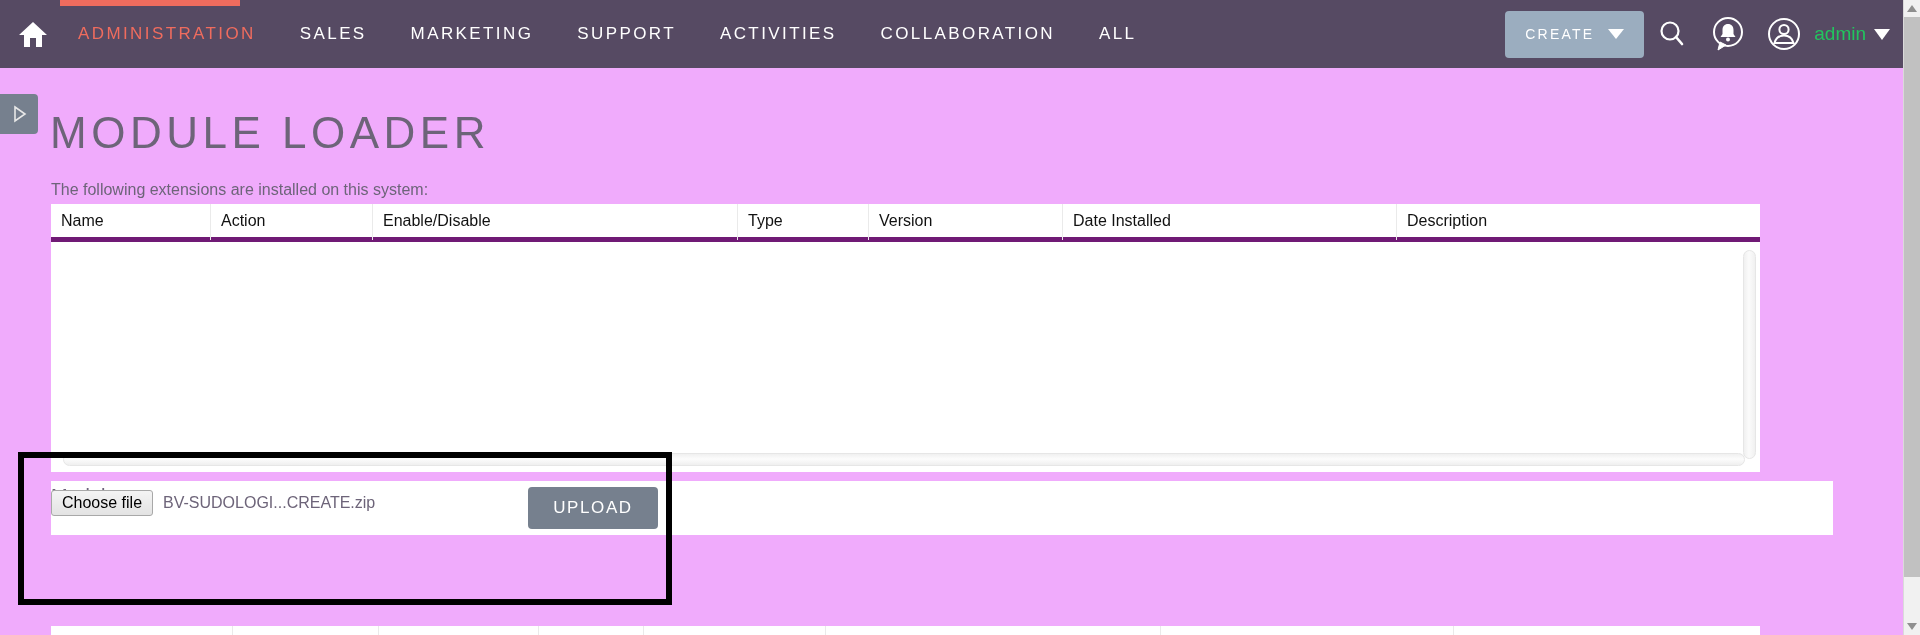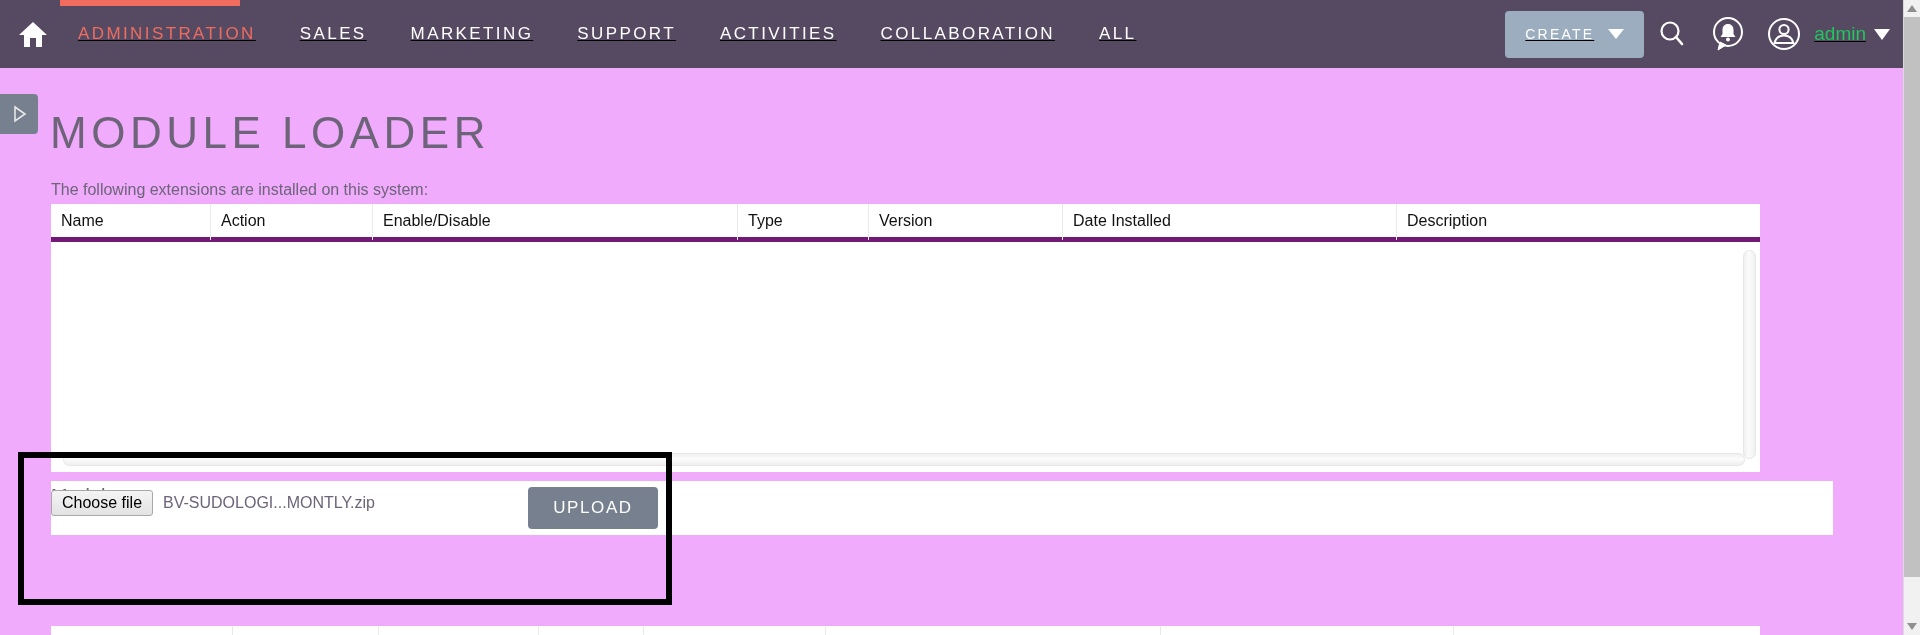--- a/index.html
+++ b/index.html
@@ -9,21 +9,21 @@
     overflow: hidden;
     background: #f4f4f4;
     font-family: "Liberation Sans", sans-serif;
   }
 
   
   #topnav {
     position: absolute; left: 0; top: 0;
     width: 1920px; height: 68px;
     background: #564a63;
-    display: flex; align-items: center; text-decoration: underline;
+    display: flex; align-items: center;
   }
   #active-indicator {
     position: absolute; left: 60px; top: 0;
     width: 180px; height: 6px;
     background: #ef6c5e;
   }
   #home-icon {
     margin-left: 10px; width: 46px; height: 40px;
     display: flex; align-items: center; justify-content: center;
     cursor: pointer;
@@ -336,21 +336,21 @@
     </div>
     <div id="installed-table-body"></div>
     <div id="vscroll-1"></div>
     <div id="hscroll-1"></div>
   </div>
 
   <div id="panel-upload">
     <div id="module-label">Module</div>
     <div id="file-input-row">
       <button id="choose-file-button">Choose file</button>
-      <span id="file-name">BV-SUDOLOGI...MONTLY.zip</span>
+      <span id="file-name">BV-SUDOLOGI...CREATE.zip</span>
     </div>
     <button id="upload-button">UPLOAD</button>
   </div>
 
   <div id="panel-available">
     <div class="thead-row">
       <div class="th" style="width:182px">Name</div>
       <div class="th" style="width:146px">Install</div>
       <div class="th" style="width:160px">Delete</div>
       <div class="th" style="width:105px">Type</div>

